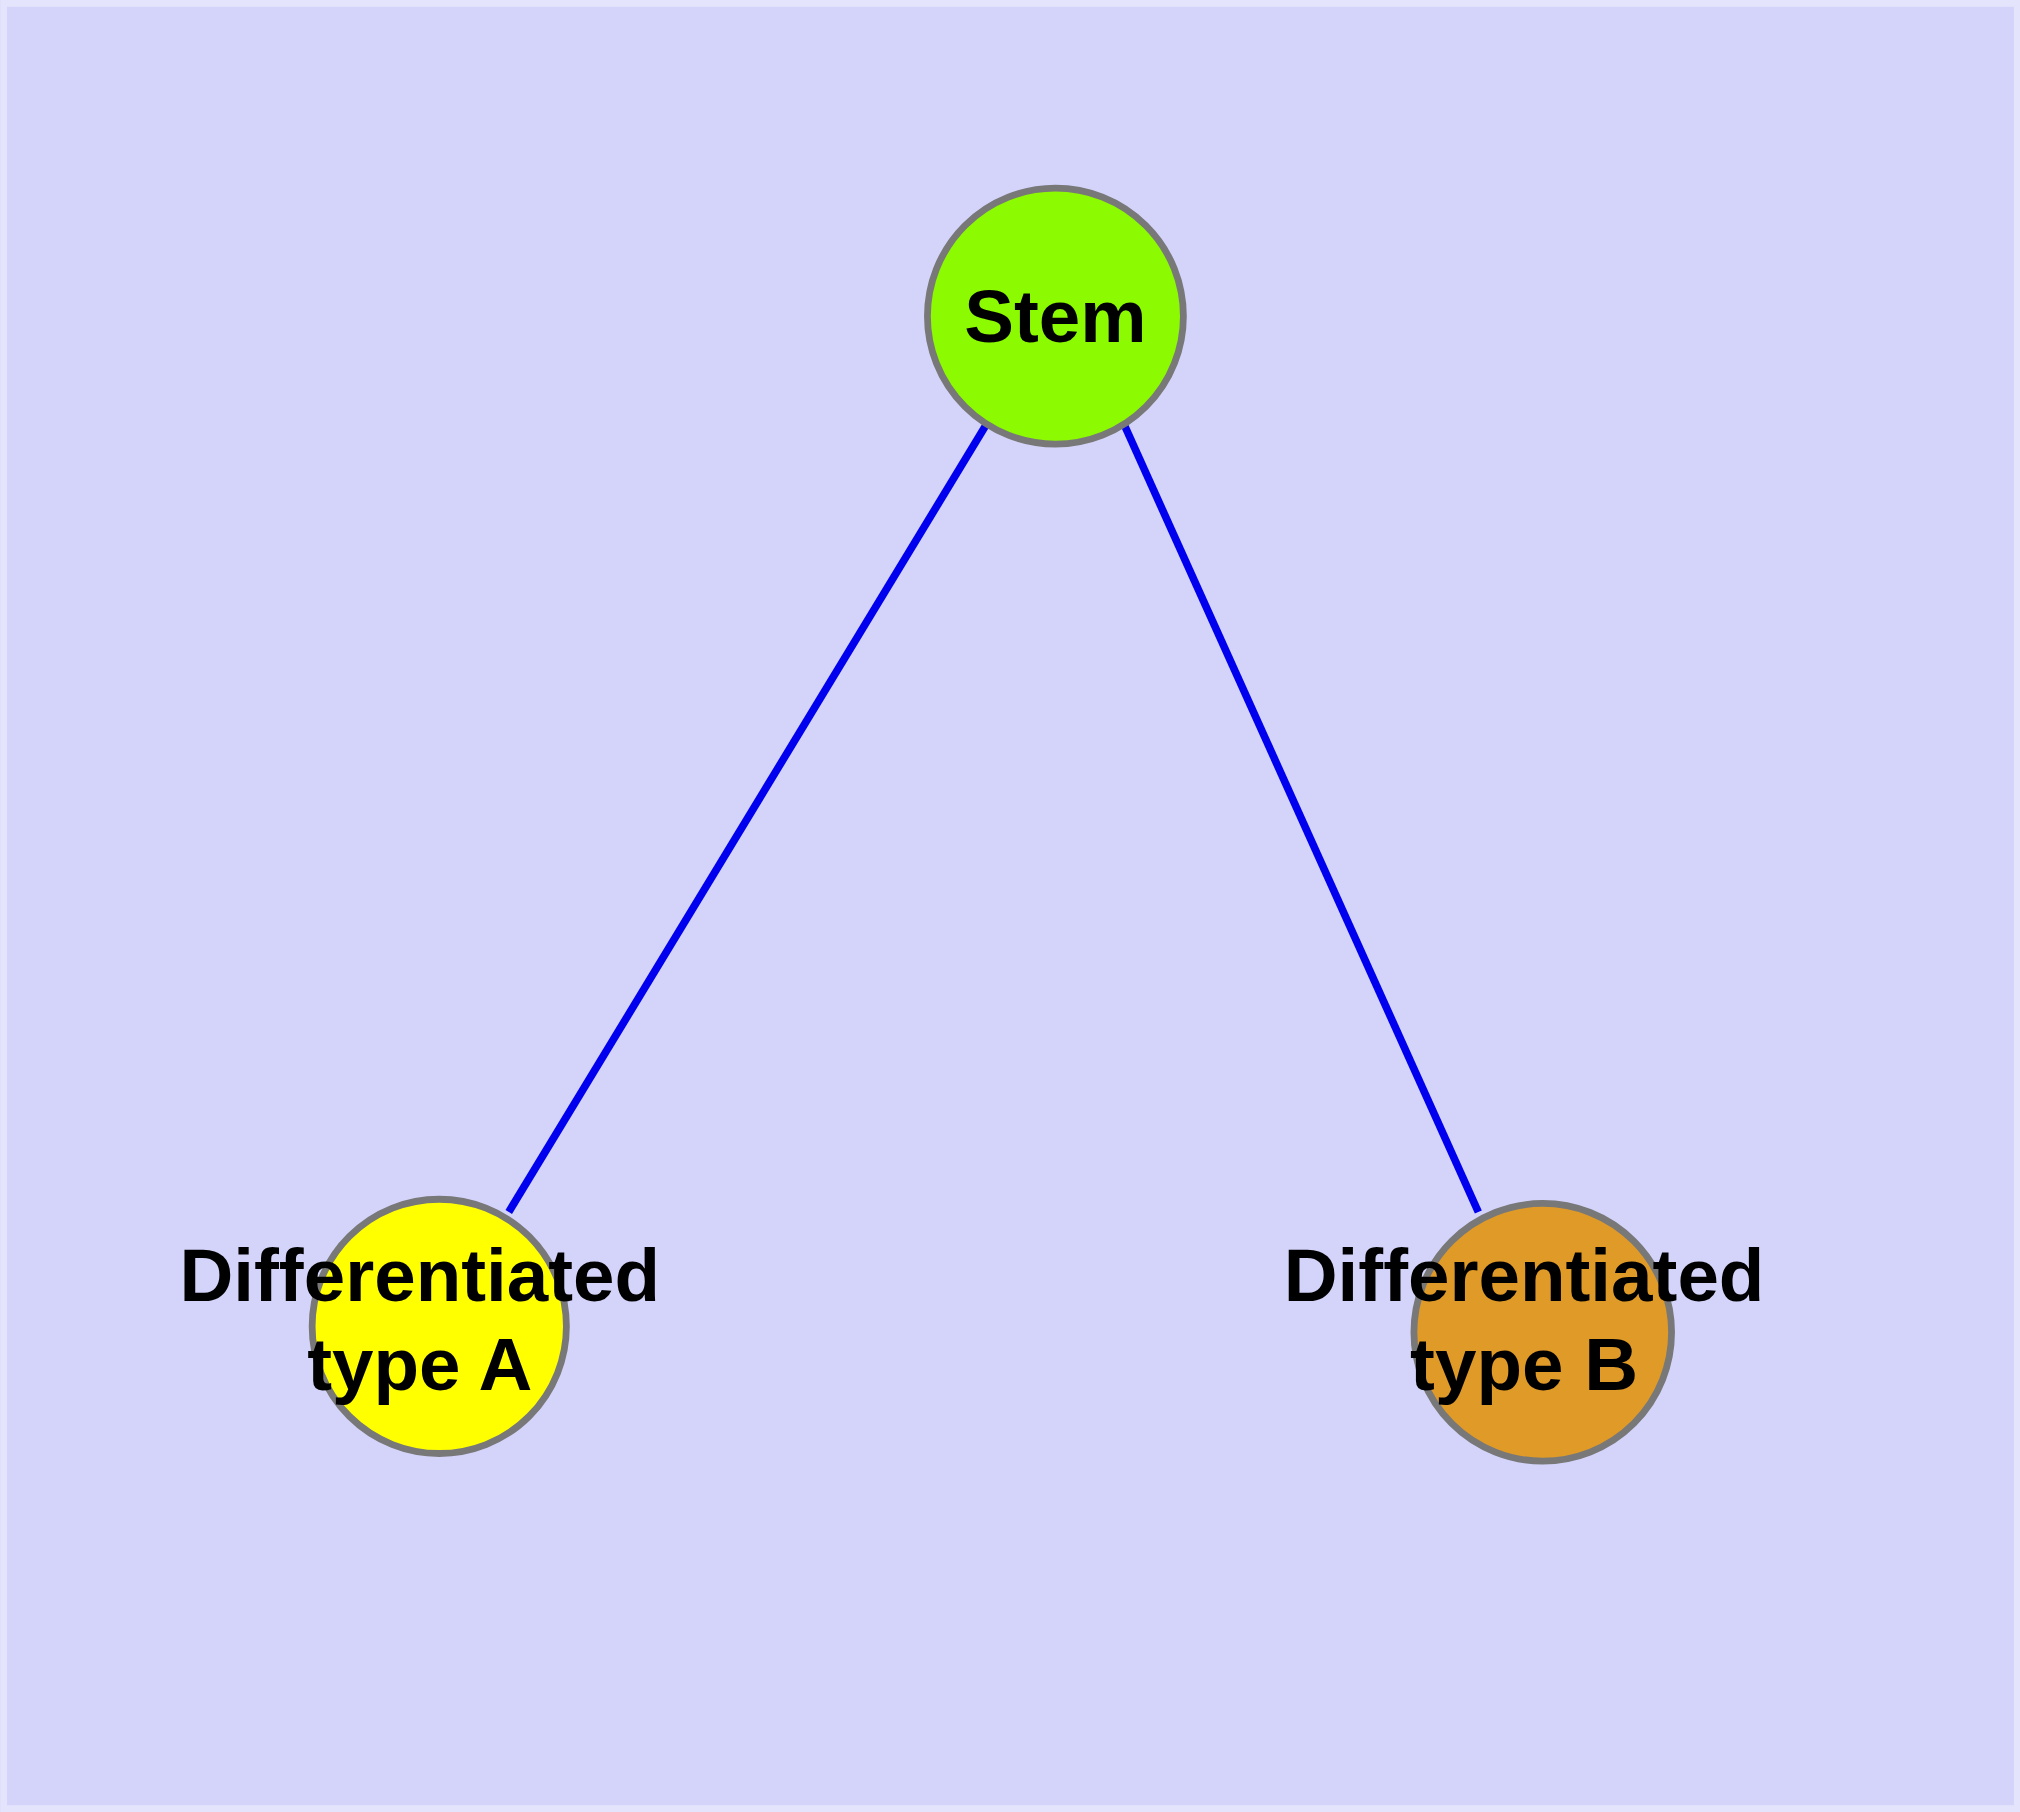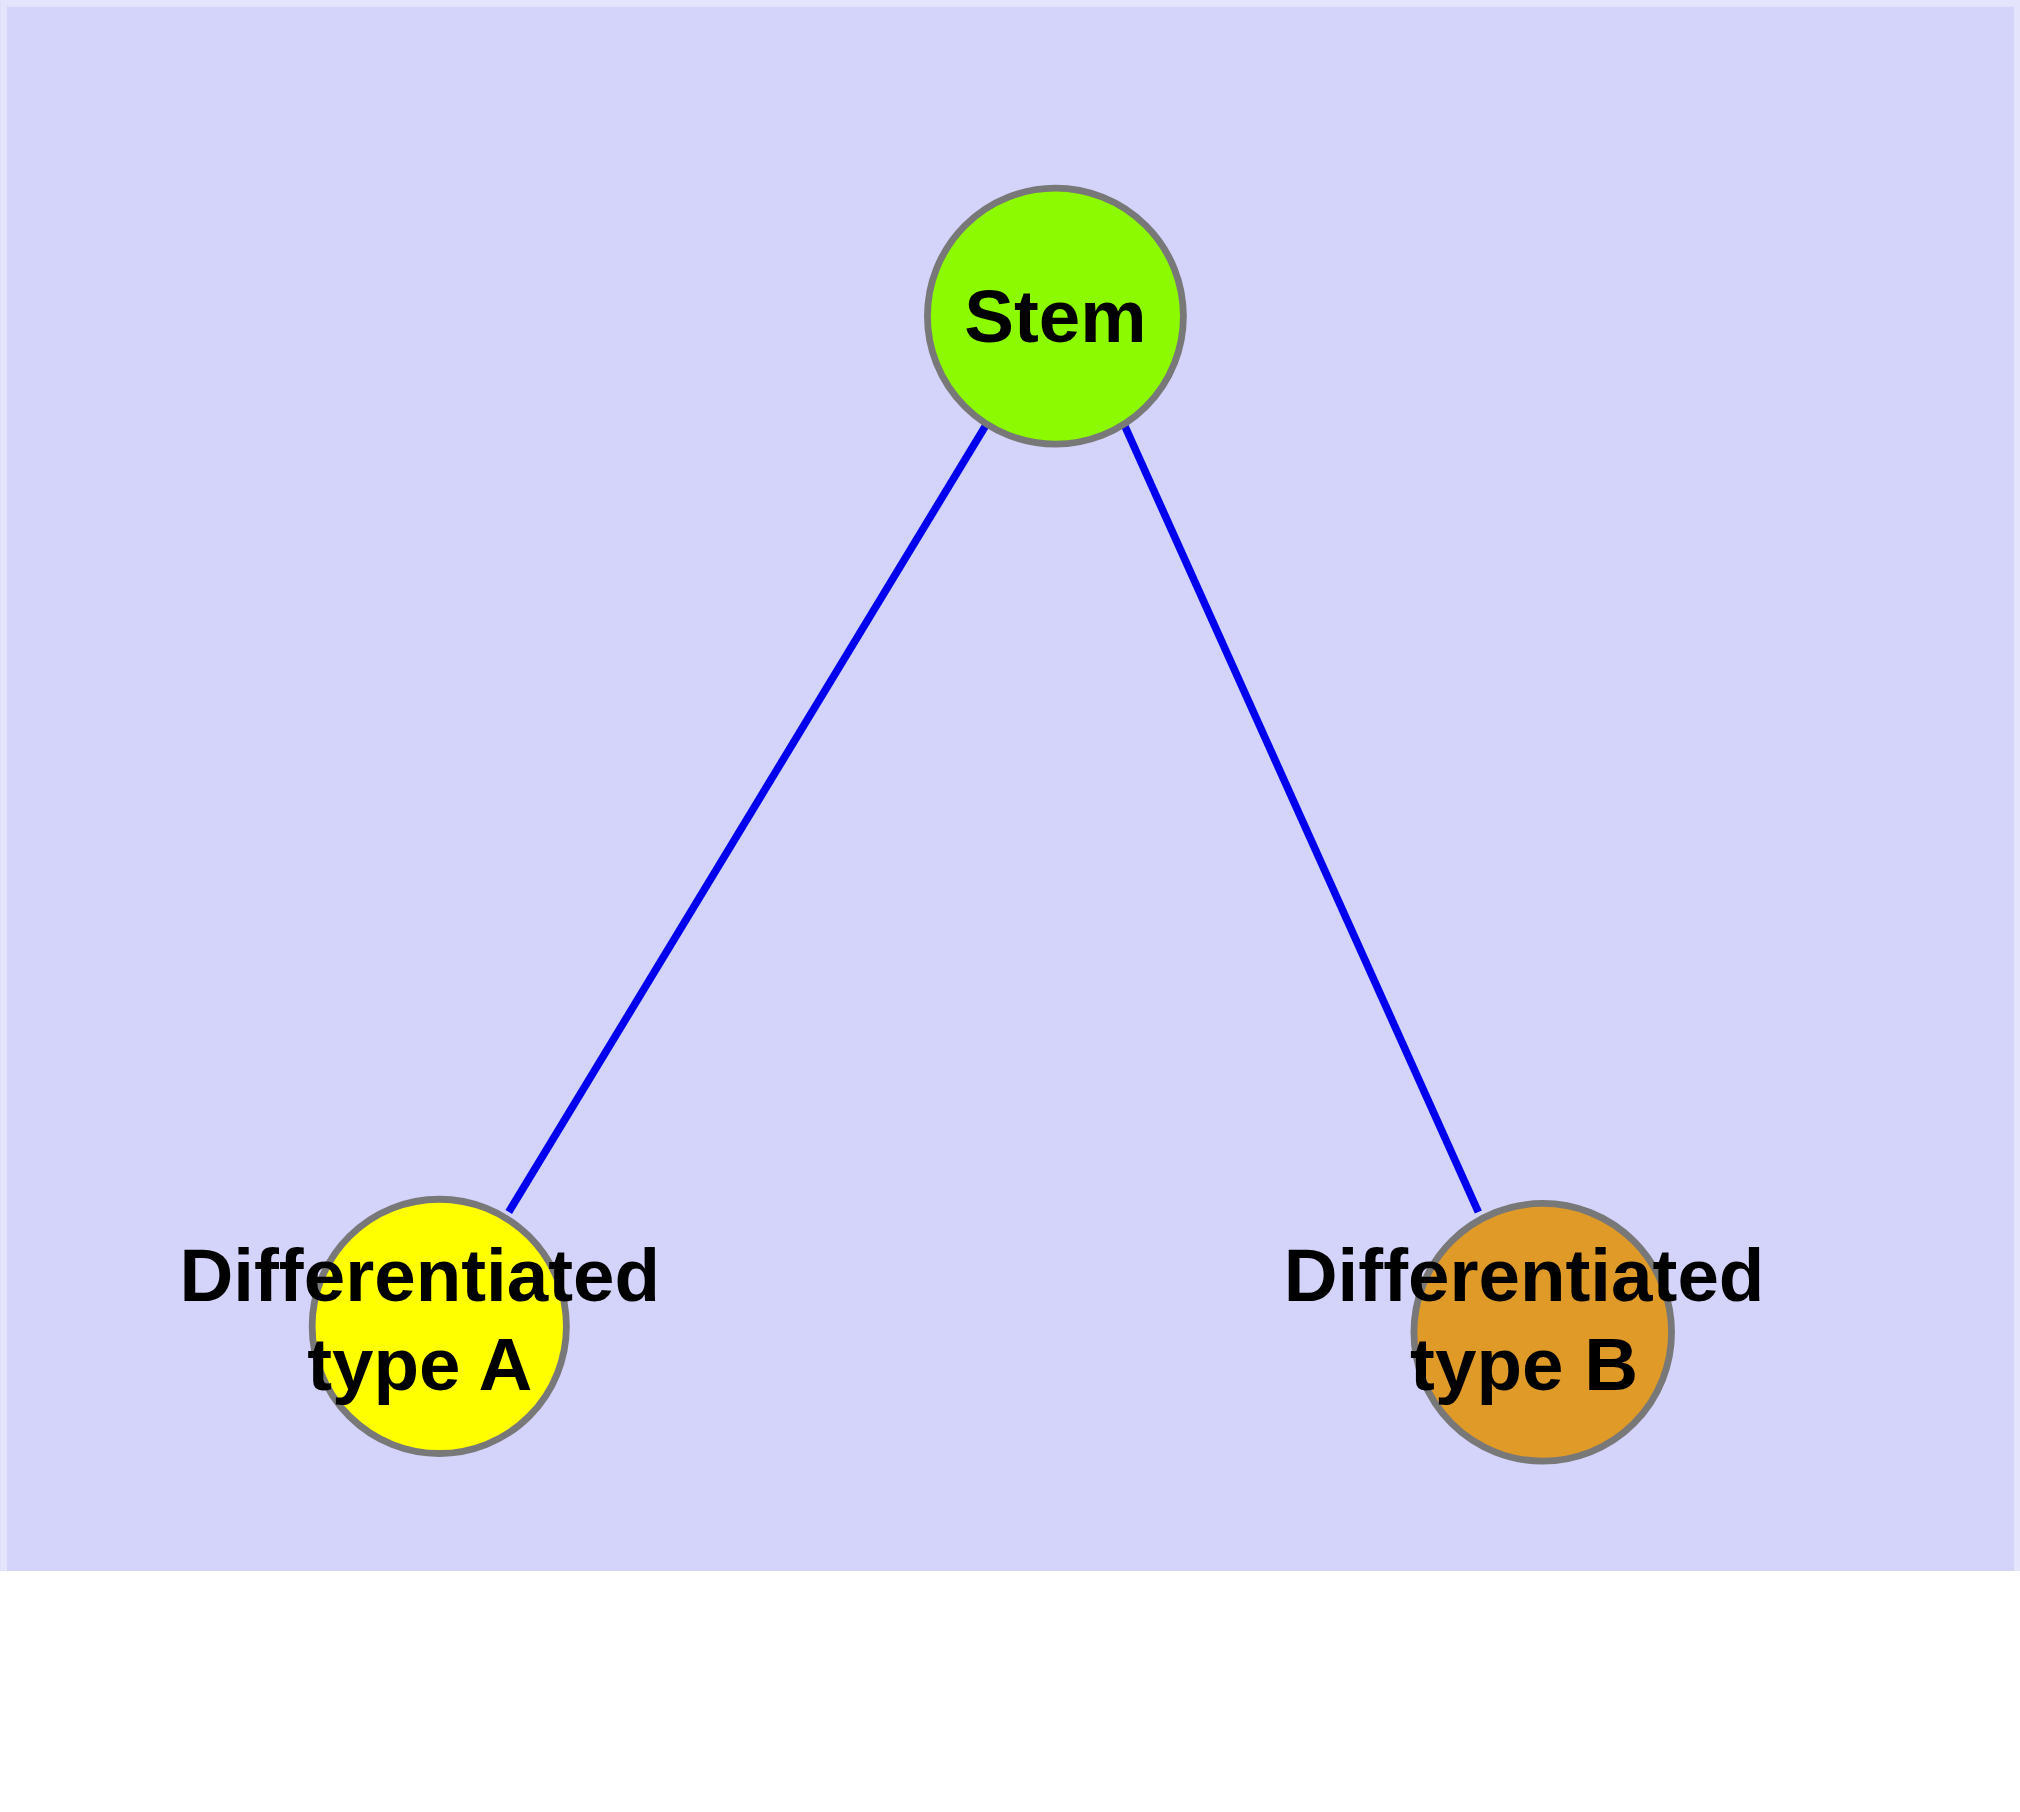--- a/index.html
+++ b/index.html
@@ -35,21 +35,21 @@
     font-weight: bold;
     fill: #000000;
     text-anchor: middle;
     dominant-baseline: middle;
     paint-order: normal;
   }
 </style>
 </head>
 <body>
 
-<div id="canvas" style="width: 2021px; height: 1571px; background: rgb(212, 212, 251);">
+<div id="canvas" style="width: 2021px; height: 1812px; background: rgb(212, 212, 251);">
   <svg id="graph-svg" viewBox="0 0 2384 2138">
 
     <rect x="0" y="0" width="2384" height="2138" fill="#e4e4fd"></rect>
     <rect x="8" y="8" width="2368" height="2122" fill="#d4d4fb"></rect>
 
     <g>
       <line class="edge-line" x1="1164" y1="500" x2="600" y2="1430" stroke="#0000ee" stroke-width="9"></line>
       <line class="edge-line" x1="1327" y1="503" x2="1744" y2="1430" stroke="#0000ee" stroke-width="9"></line>
     </g>
 

